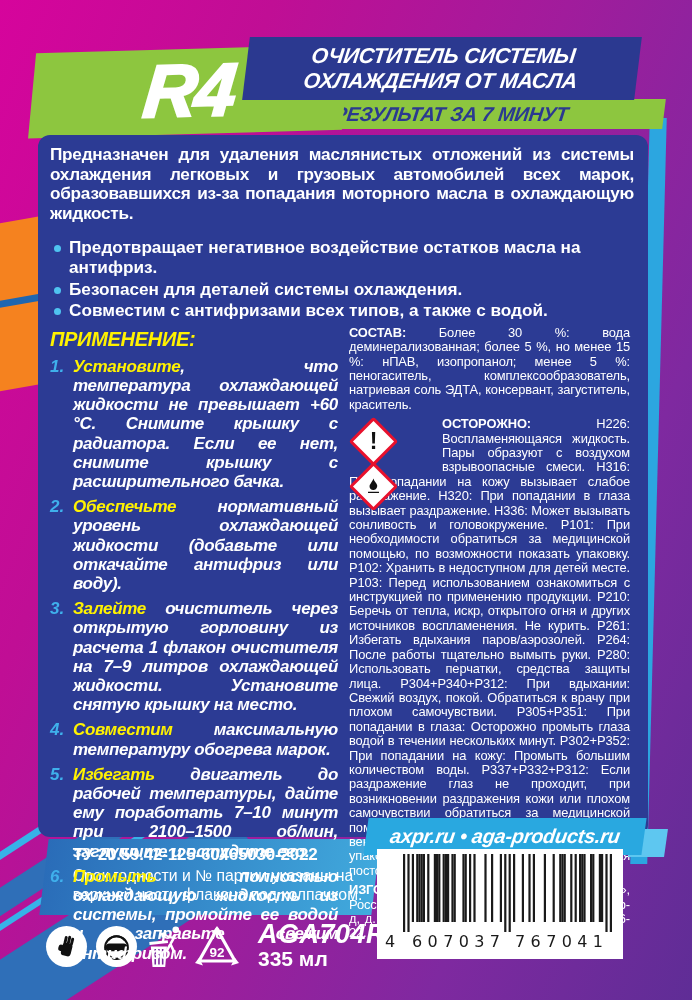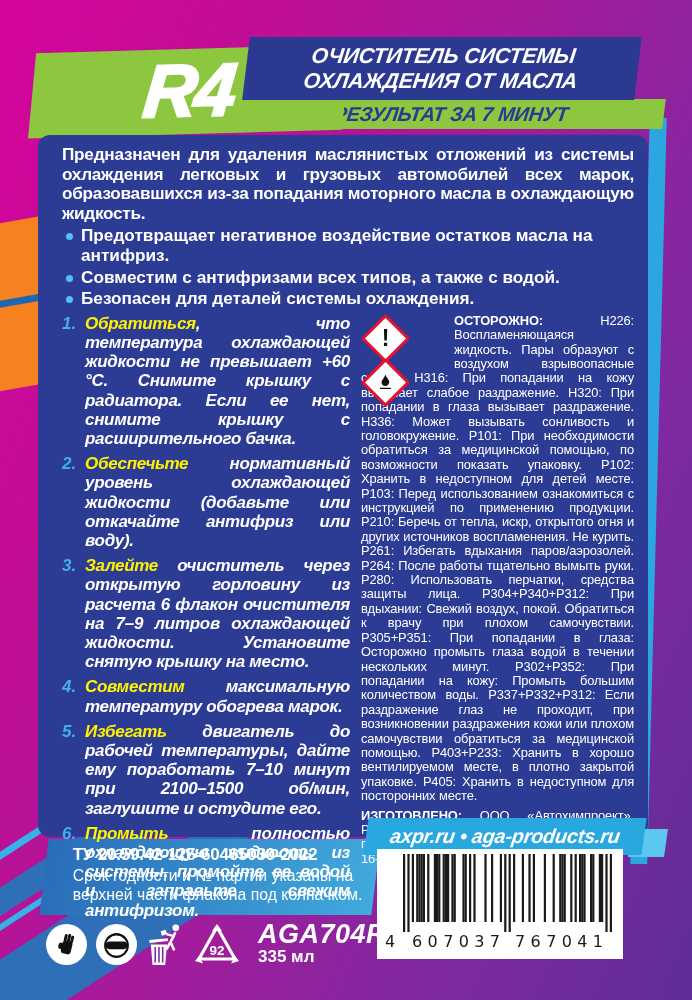--- a/index.html
+++ b/index.html
@@ -18,23 +18,23 @@
   .stripe-cyan-right{left:640px;top:118px;width:17px;height:746px;background:#2ca6e0;transform:skewX(-1.5deg);}
   
   .hdr-green{left:32px;top:49px;width:314px;height:85px;background:#8dc63f;transform:rotate(-1.6deg) skewX(-7deg);z-index:3;}
   .r4{width:100%;text-align:center;font-size:74px;font-weight:700;font-style:italic;color:#fff;line-height:84px;letter-spacing:-2px;-webkit-text-stroke:2.5px #fff;}
   .hdr-sub{left:238px;top:99px;width:426px;height:30px;background:#8dc63f;transform:skewX(-7deg);z-index:2;}
   .hdr-sub span{display:block;text-align:center;color:#2b3990;font-size:20px;font-weight:700;font-style:italic;line-height:31px;letter-spacing:-0.3px;}
   .hdr-blue{left:246px;top:37px;width:392px;height:63px;background:#2b3990;transform:skewX(-7deg);z-index:4;
             display:flex;flex-direction:column;justify-content:center;}
   .hdr-blue div{text-align:center;color:#fff;font-size:21.5px;font-weight:700;font-style:italic;line-height:25px;letter-spacing:-0.2px;}
   
-  .panel{left:38px;top:135px;width:610px;height:702px;background:#2c3b94;border-radius:12px;z-index:5;padding:10px 14px 0 24px;box-sizing:border-box;}
+  .panel{left:38px;top:135px;width:610px;height:702px;background:#2c3b94;border-radius:12px;z-index:5;padding:10px 14px 0 12px;box-sizing:border-box;}
   .intro{font-size:17.2px;font-weight:700;line-height:19.6px;text-align:justify;color:#fff;letter-spacing:-0.25px;margin:0;}
-  .bullets{margin:3px 0 0 0;padding:0;list-style:none;}
+  .bullets{margin:15px 0 0 0;padding:0;list-style:none;}
   .bullet{position:relative;padding-left:19px;font-size:17.2px;font-weight:700;line-height:19.6px;color:#fff;margin-top:2px;}
   .bullet::before{content:"";position:absolute;left:4px;top:7px;width:7px;height:7px;border-radius:50%;background:#4fc3f0;}
   .columns{display:flex;gap:11px;margin-top:5px;}
   .col-left{width:288px;flex:none;}
   .app-head{color:#fff200;font-size:20px;font-weight:700;font-style:italic;margin:2px 0 6px 0;letter-spacing:-0.3px;}
   .step{display:flex;margin-bottom:6px;}
   .step-num{flex:0 0 23px;color:#3fb0ec;font-size:17px;font-weight:700;font-style:italic;line-height:19.2px;}
   .step-text{flex:1;font-size:17px;font-weight:700;font-style:italic;line-height:19.2px;text-align:justify;color:#fff;letter-spacing:-0.3px;}
   .kw{color:#fff200;}
   .col-right{width:281px;font-size:12.9px;line-height:14.4px;text-align:justify;color:#fff;letter-spacing:-0.12px;}
@@ -48,21 +48,21 @@
   .web-bar span{font-size:20px;font-weight:700;font-style:italic;color:#fff;letter-spacing:-0.3px;}
   
   .tu-box{left:44px;top:839px;width:332px;height:76px;background:linear-gradient(96deg,#2a6cb8 0%,#41aadd 100%);transform:skewX(-7deg);z-index:3;}
   .tu-in{transform:skewX(7deg);padding:6px 0 0 28px;color:#fff;}
   .tu-line{font-size:17px;font-weight:700;letter-spacing:-0.2px;margin-bottom:2px;}
   .tu-shelf{font-size:15.8px;line-height:18.5px;width:292px;}
   .icons{left:46px;top:921px;display:flex;align-items:center;gap:9px;z-index:3;}
   .circ{width:41px;height:41px;border-radius:50%;background:#fff;display:flex;align-items:center;justify-content:center;flex:none;}
   .sku{margin-left:10px;color:#fff;}
   .sku-code{font-size:27px;font-weight:700;font-style:italic;letter-spacing:0.5px;line-height:26px;}
-  .sku-vol{font-size:17px;font-weight:700;}
+  .sku-vol{font-size:21px;font-weight:700;}
   .barcode{left:377px;top:849px;width:246px;height:110px;background:#fff;z-index:6;}
 </style>
 </head>
 <body>
 
 <div class="label">
 
   <div class="abs stripe-orange"></div>
   <div class="abs stripe-bluethin"></div>
   <div class="abs bs bs1"></div>
@@ -79,55 +79,57 @@
   </div>
   <div class="abs hdr-blue">
     <div>ОЧИСТИТЕЛЬ СИСТЕМЫ</div>
     <div>ОХЛАЖДЕНИЯ ОТ МАСЛА</div>
   </div>
 
   <div class="abs panel">
     <p class="intro">Предназначен для удаления маслянистых отложений из системы охлаждения легковых и грузовых автомобилей всех марок, образовавшихся из-за попадания моторного масла в охлаждающую жидкость.</p>
     <ul class="bullets">
       <li class="bullet">Предотвращает негативное воздействие остатков масла на антифриз.</li>
+      <li class="bullet">Безопасен для деталей системы охлаждения.</li>
       <li class="bullet">Совместим с антифризами всех типов, а также с водой.</li>
-      <li class="bullet">Безопасен для деталей системы охлаждения.</li>
     </ul>
 
     <div class="columns">
 
       <div class="col-left">
+        <div class="app-head">ПРИМЕНЕНИЕ:</div>
 
         <div class="step">
           <span class="step-num">1.</span>
-          <span class="step-text"><span class="kw">Обратиться</span><span>, что температура охлаждающей жидкости не превышает +60 °С. Снимите крышку с радиатора. Если ее нет, снимите крышку с расширительного бачка.</span></span>
+          <span class="step-text"><span class="kw">Установите</span><span>, что температура охлаждающей жидкости не превышает +60 °С. Снимите крышку с радиатора. Если ее нет, снимите крышку с расширительного бачка.</span></span>
         </div>
         <div class="step">
           <span class="step-num">2.</span>
           <span class="step-text"><span class="kw">Обеспечьте</span><span> нормативный уровень охлаждающей жидкости (добавьте или откачайте антифриз или воду).</span></span>
         </div>
         <div class="step">
           <span class="step-num">3.</span>
-          <span class="step-text"><span class="kw">Залейте</span><span> очиститель через открытую горловину из расчета 6 флакон очистителя на 7–9 литров охлаждающей жидкости. Установите снятую крышку на место.</span></span>
+          <span class="step-text"><span class="kw">Залейте</span><span> очиститель через открытую горловину из расчета 1 флакон очистителя на 7–9 литров охлаждающей жидкости. Установите снятую крышку на место.</span></span>
         </div>
         <div class="step">
           <span class="step-num">4.</span>
           <span class="step-text"><span class="kw">Совместим</span><span> максимальную температуру обогрева марок.</span></span>
         </div>
         <div class="step">
           <span class="step-num">5.</span>
           <span class="step-text"><span class="kw">Избегать</span><span> двигатель до рабочей температуры, дайте ему поработать 7–10 минут при 2100–1500 об/мин, заглушите и остудите его.</span></span>
         </div>
         <div class="step">
           <span class="step-num">6.</span>
           <span class="step-text"><span class="kw">Промыть</span><span> полностью охлаждающую жидкость из системы, промойте ее водой и заправьте свежим антифризом.</span></span>
         </div>
       </div>
 
       <div class="col-right">
+        <p><span class="lbl">СОСТАВ:</span><span> Более 30 %: вода деминерализованная; более 5 %, но менее 15 %: нПАВ, изопропанол; менее 5 %: пеногаситель, комплексообразователь, натриевая соль ЭДТА, консервант, загуститель, краситель.</span></p>
         <p>
           <span class="ghs-wrap">
             <span class="ghs"><span class="ghs-in">!</span></span>
             <span class="ghs"><span class="ghs-in">
               <svg width="17" height="17" viewBox="0 0 18 18">
                     <path fill="#111" d="M9 0.5 C9.6 3.6 12.2 4.8 12.8 7.5 C13.4 10.2 11.7 12.4 9.3 12.7 C6.8 13 4.7 11.2 4.8 8.8 C4.9 7.1 6.1 6 6.8 4.6 C7.5 3.3 8.6 2.1 9 0.5 Z M3.2 14.5 h11.6 v1.5 h-11.6 Z"></path>
                   </svg>
             </span></span>
           </span>
           <span class="lbl">ОСТОРОЖНО:</span><span> Н226: Воспламеняющаяся жидкость. Пары образуют с воздухом взрывоопасные смеси. Н316: При попадании на кожу вызывает слабое раздражение. Н320: При попадании в глаза вызывает раздражение. Н336: Может вызывать сонливость и головокружение. Р101: При необходимости обратиться за медицинской помощью, по возможности показать упаковку. Р102: Хранить в недоступном для детей месте. Р103: Перед использованием ознакомиться с инструкцией по применению продукции. Р210: Беречь от тепла, искр, открытого огня и других источников воспламенения. Не курить. Р261: Избегать вдыхания паров/аэрозолей. Р264: После работы тщательно вымыть руки. Р280: Использовать перчатки, средства защиты лица. Р304+Р340+Р312: При вдыхании: Свежий воздух, покой. Обратиться к врачу при плохом самочувствии. Р305+Р351: При попадании в глаза: Осторожно промыть глаза водой в течении нескольких минут. Р302+Р352: При попадании на кожу: Промыть большим количеством воды. Р337+Р332+Р312: Если раздражение глаз не проходит, при возникновении раздражения кожи или плохом самочувствии обратиться за медицинской помощью. Р403+Р233: Хранить в хорошо вентилируемом месте, в плотно закрытой упаковке. Р405: Хранить в недоступном для посторонних месте.</span>

